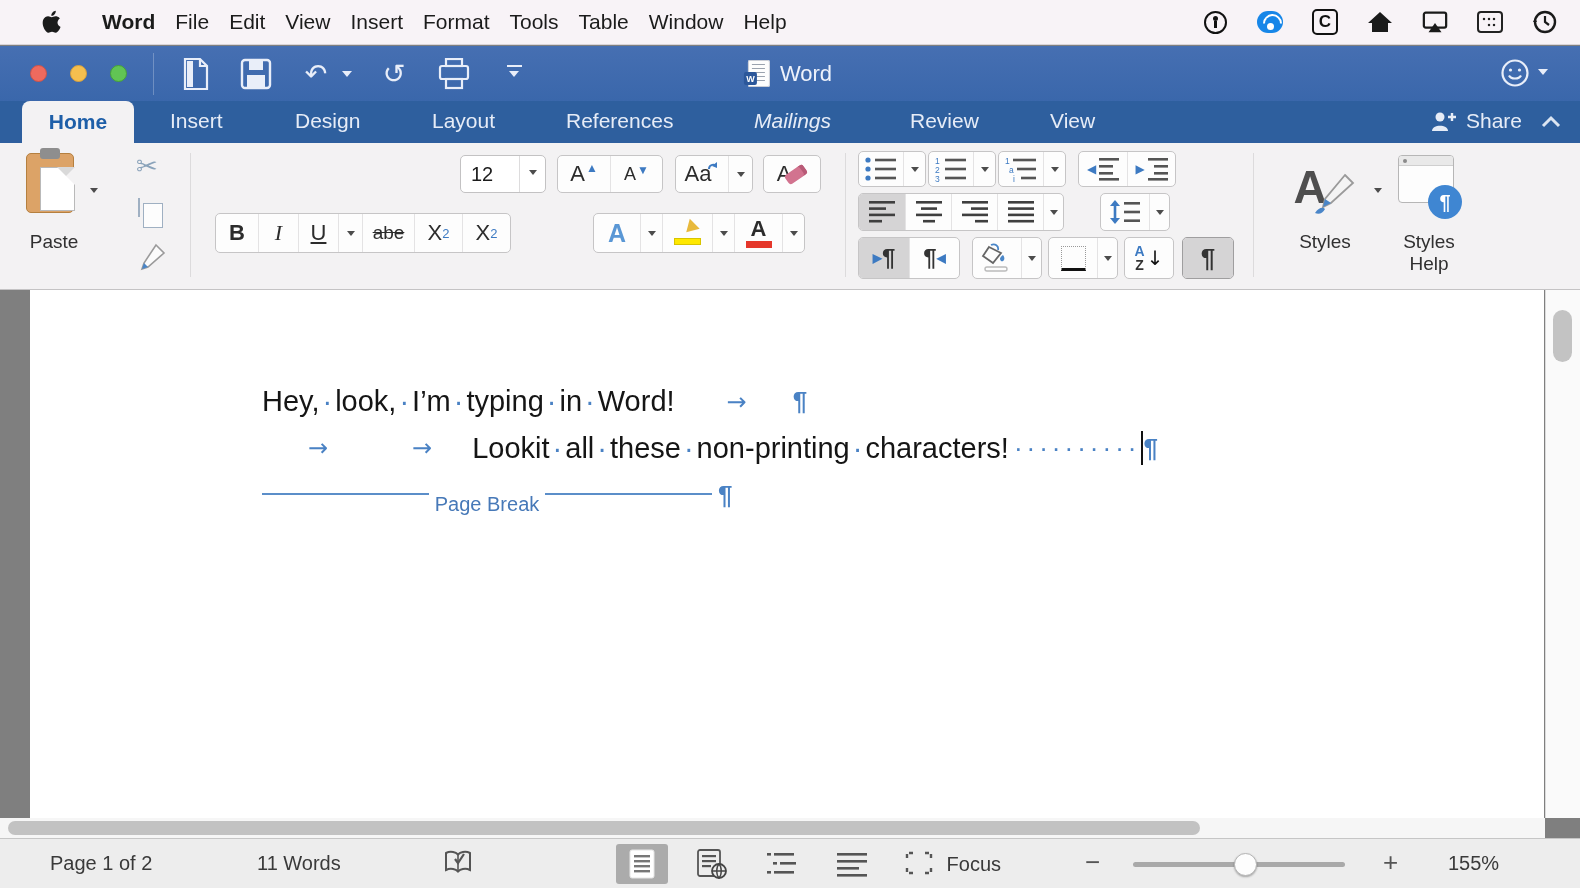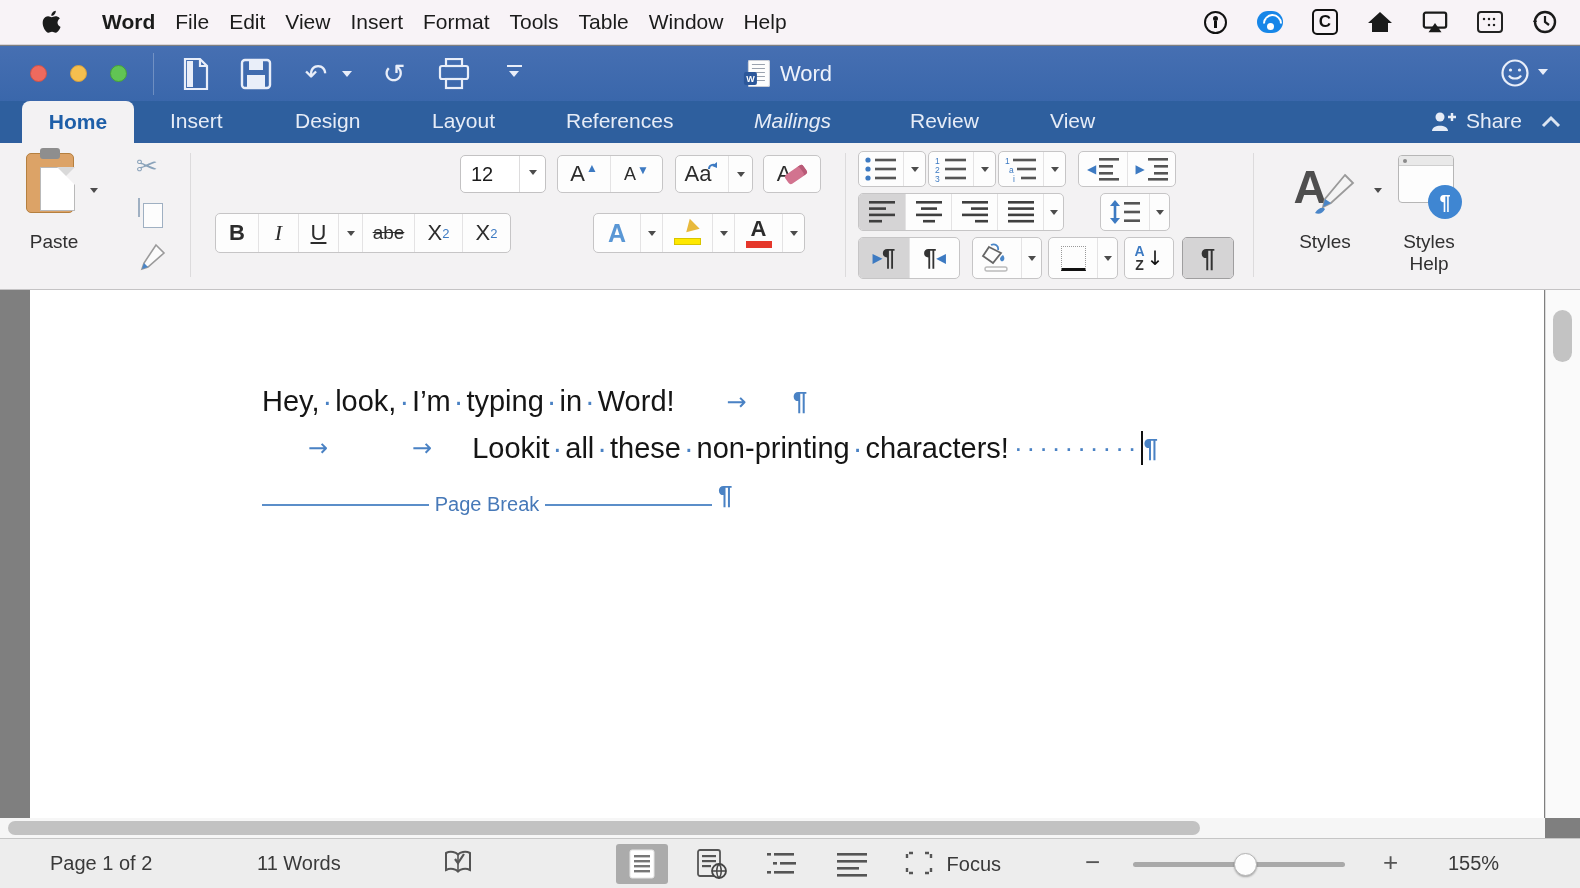--- a/index.html
+++ b/index.html
@@ -104,21 +104,21 @@
   .docarea { position:absolute; top:290px; left:0; width:100%; height:528px; background:#7f7f7f; }
   .page { position:absolute; left:30px; top:0; width:1514px; height:528px; background:#fff; }
   .vscroll { position:absolute; right:0; top:0; width:35px; height:528px; background:#fafafa; border-left:1px solid #dbdbdb; }
   .vthumb { position:absolute; left:7px; top:20px; width:19px; height:52px; background:#c3c3c3; border-radius:10px; }
   .docline { position:absolute; left:232px; font-size:29px; color:#151515; white-space:nowrap; display:flex; align-items:center; }
   .sp { color:#4a82c4; margin:0 3px; }
   .tabmark { color:#4a82c4; font-size:24px; font-family:"DejaVu Sans",sans-serif; }
   .pil { color:#4a82c4; font-size:26px; font-weight:700; }
   .traildots { color:#4a82c4; letter-spacing:4px; margin-left:5px; font-size:26px; }
   .caret-i { display:inline-block; width:2px; height:34px; background:#111; margin-left:1px; }
-  .pagebreak { position:absolute; left:232px; top:203px; width:450px; display:flex; align-items:center;
+  .pagebreak { position:absolute; left:232px; top:203px; width:450px; display:flex; 
      color:#4779b8; font-size:20px; }
   .pb-line { flex:1; height:2px; background:#5b8ec9; }
   .pb-label { padding:0 6px; }
 
   
   .hscroll { position:absolute; top:818px; left:0; width:1545px; height:20px; background:#f6f6f6; }
   .hthumb { position:absolute; left:8px; top:3px; width:1192px; height:14px; background:#c2c2c2; border-radius:7px; }
   .statusbar { position:absolute; top:838px; left:0; width:100%; height:50px; background:#ededed; border-top:1px solid #c6c6c6;
      font-size:20px; color:#3a3a3a; }
   .sb-item { position:absolute; top:13px; }

